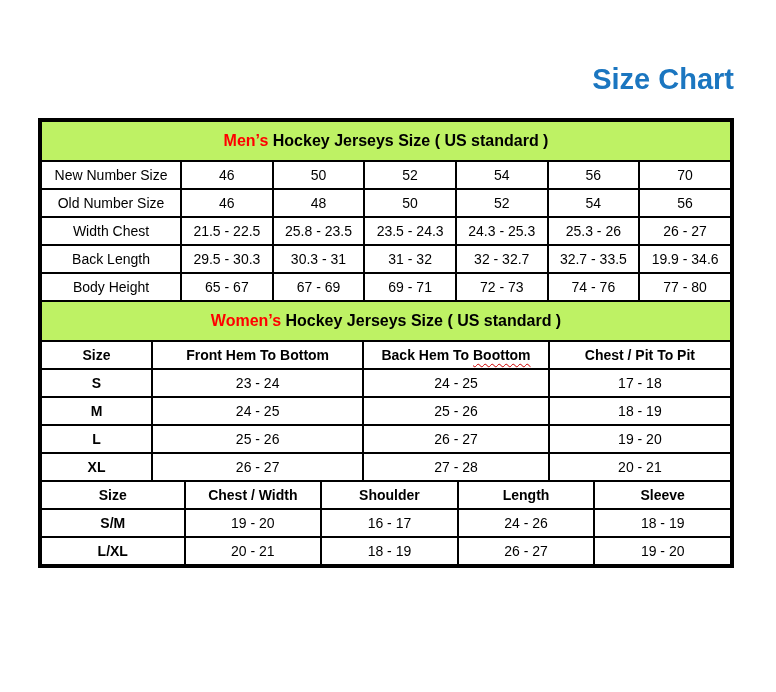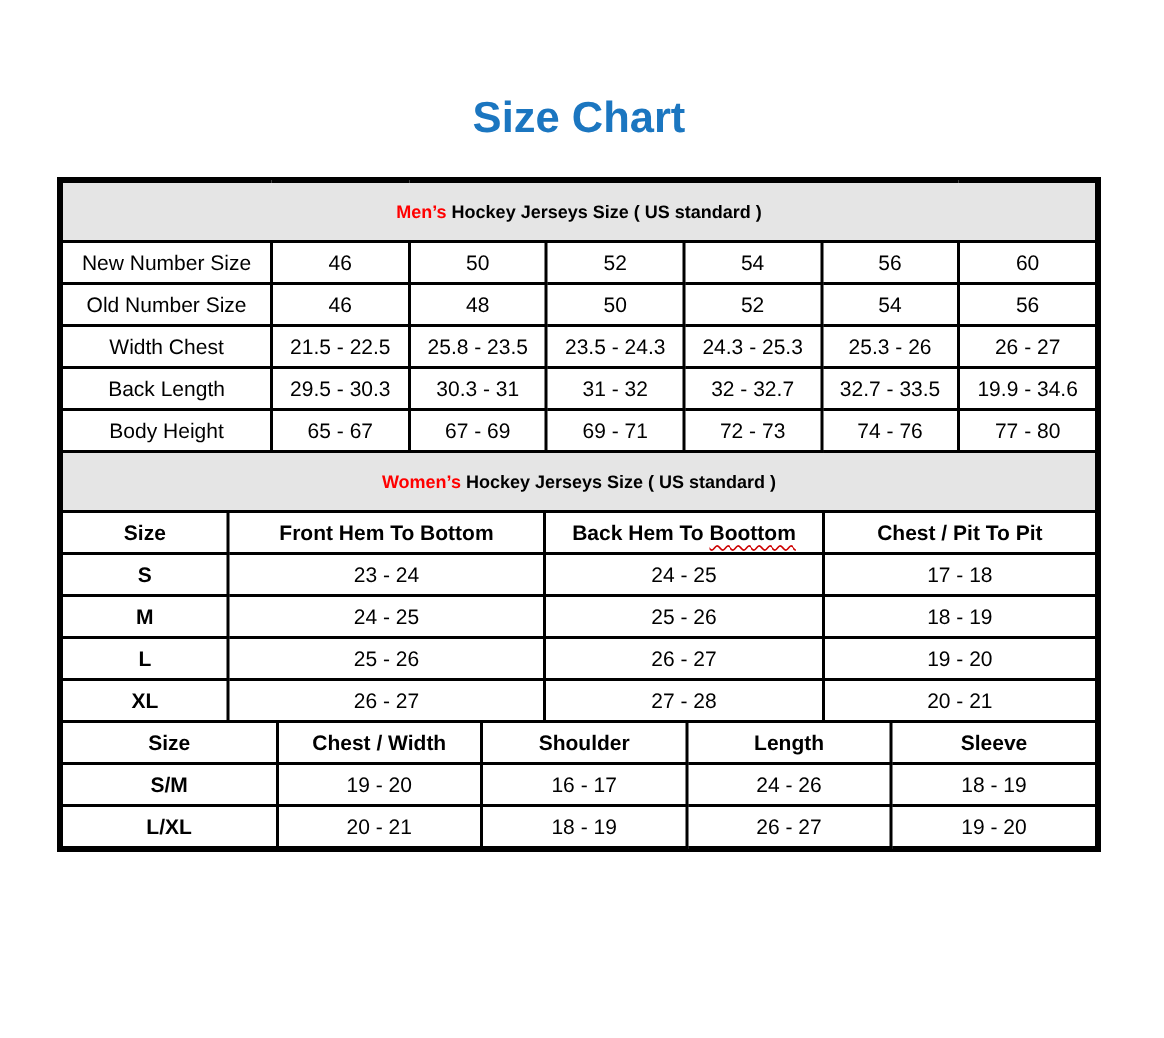--- a/index.html
+++ b/index.html
@@ -8,21 +8,21 @@
     background: #ffffff;
     width: 776px;
     height: 692px;
     overflow: hidden;
     font-family: "Liberation Sans", sans-serif;
     color: #000000;
   }
   .page-title {
     margin: 60px 0 0 38px;
     width: 696px;
-    text-align: center;
+    text-align: right;
     font-size: 29px;
     line-height: 38px;
     font-weight: 700;
     color: #1b76c0;
   }
   .chart-wrap {
     margin: 20px 0 0 38px;
     width: 696px;
     border: 2px solid #000000;
     box-sizing: border-box;
@@ -50,24 +50,24 @@
     font-weight: 700;
     font-size: 14px;
   }
   .size-table td {
     font-weight: 400;
   }
   .size-table td.row-label-bold {
     font-weight: 700;
   }
   .size-table td.section-cell {
-    background: #e5e5e5;
+    background: #bef264;
     height: 38px;
     font-weight: 700;
-    font-size: 12px;
+    font-size: 16px;
   }
   .section-highlight {
     color: #ff0000;
   }
   .squiggle {
     text-decoration-line: underline;
     text-decoration-style: wavy;
     text-decoration-color: #cc0000;
     text-decoration-thickness: 1px;
     text-underline-offset: 3px;
@@ -95,21 +95,21 @@
           <tr>
             <td class="section-cell" colspan="7"><span class="section-highlight">Men’s</span><span> Hockey Jerseys Size ( US standard )</span></td>
           </tr>
           <tr>
             <td>New Number Size</td>
             <td>46</td>
             <td>50</td>
             <td>52</td>
             <td>54</td>
             <td>56</td>
-            <td>60</td>
+            <td>70</td>
           </tr>
           <tr>
             <td>Old Number Size</td>
             <td>46</td>
             <td>48</td>
             <td>50</td>
             <td>52</td>
             <td>54</td>
             <td>56</td>
           </tr>

